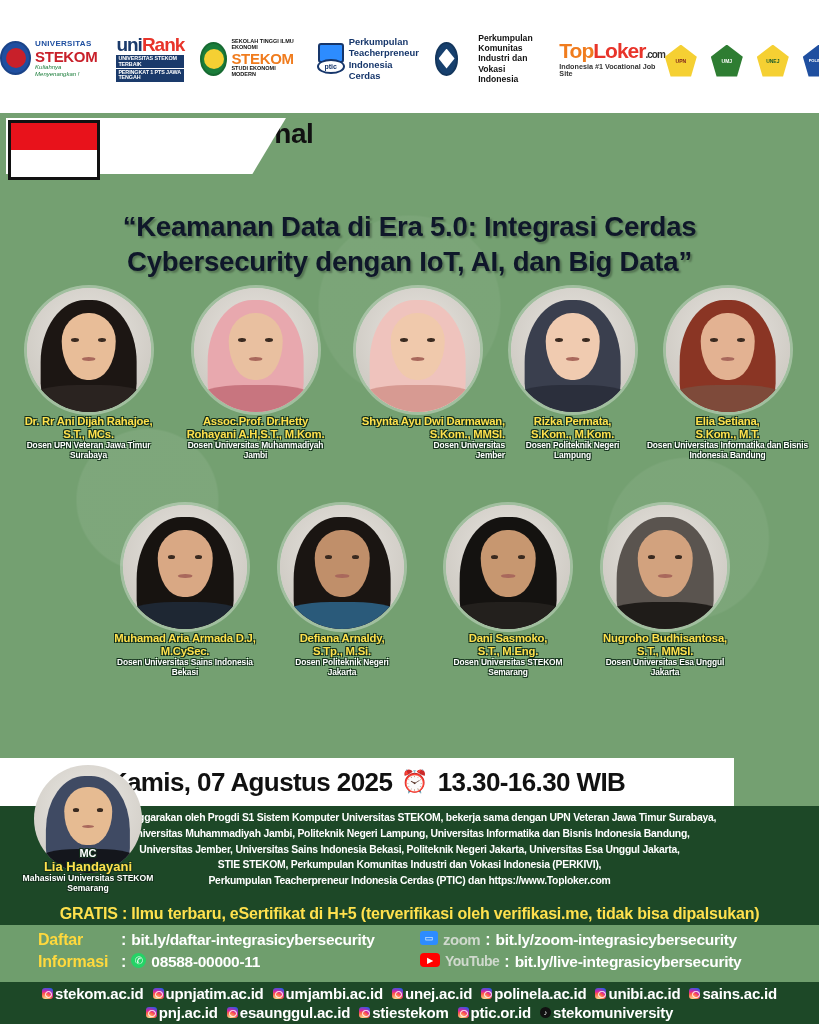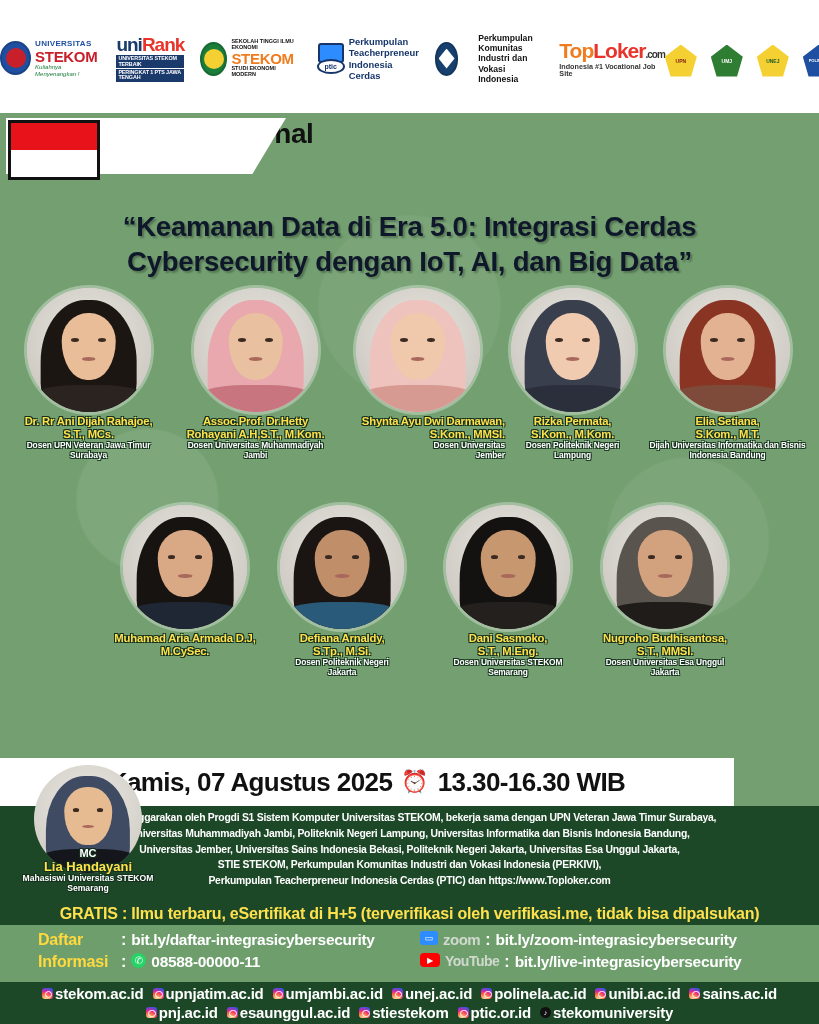--- a/index.html
+++ b/index.html
@@ -427,37 +427,39 @@
           <div class="halo"></div>
           <div class="hair" style="background:#8a3524"></div>
           <div class="skin" style="background:#e3b292"></div>
           <div class="eye l"></div>
           <div class="eye r"></div>
           <div class="mouth"></div>
           <div class="body-sh" style="background:#7e4a3a"></div>
         </div>
         <div class="sp-name" style="white-space: pre-line;">Elia Setiana,
 S.Kom., M.T.</div>
-        <div class="sp-aff" style="white-space: pre-line;">Dijah Universitas Informatika dan Bisnis
+        <div class="sp-aff" style="white-space: pre-line;">Dosen Universitas Informatika dan Bisnis
 Indonesia Bandung</div>
       </div>
     </div>
   <div class="row2">
       <div class="sp" style="left: 92px; width: 186px; top: 0px;">
         <div class="sp-photo" style="width: 124px; height: 124px;">
           <div class="halo"></div>
           <div class="hair" style="background:#171310"></div>
           <div class="skin" style="background:#d9a884"></div>
           <div class="eye l"></div>
           <div class="eye r"></div>
           <div class="mouth"></div>
           <div class="body-sh" style="background:#1e2733"></div>
         </div>
         <div class="sp-name" style="white-space: pre-line;">Muhamad Aria Armada D.J,
 M.CySec.</div>
+        <div class="sp-aff" style="white-space: pre-line;">Dosen Universitas Sains Indonesia
+Bekasi</div>
       </div>
       <div class="sp" style="left: 262px; width: 160px; top: 0px;">
         <div class="sp-photo" style="width: 124px; height: 124px;">
           <div class="halo"></div>
           <div class="hair" style="background:#1a1512"></div>
           <div class="skin" style="background:#c08f6a"></div>
           <div class="eye l"></div>
           <div class="eye r"></div>
           <div class="mouth"></div>
           <div class="body-sh" style="background:#2a5a7a"></div>

